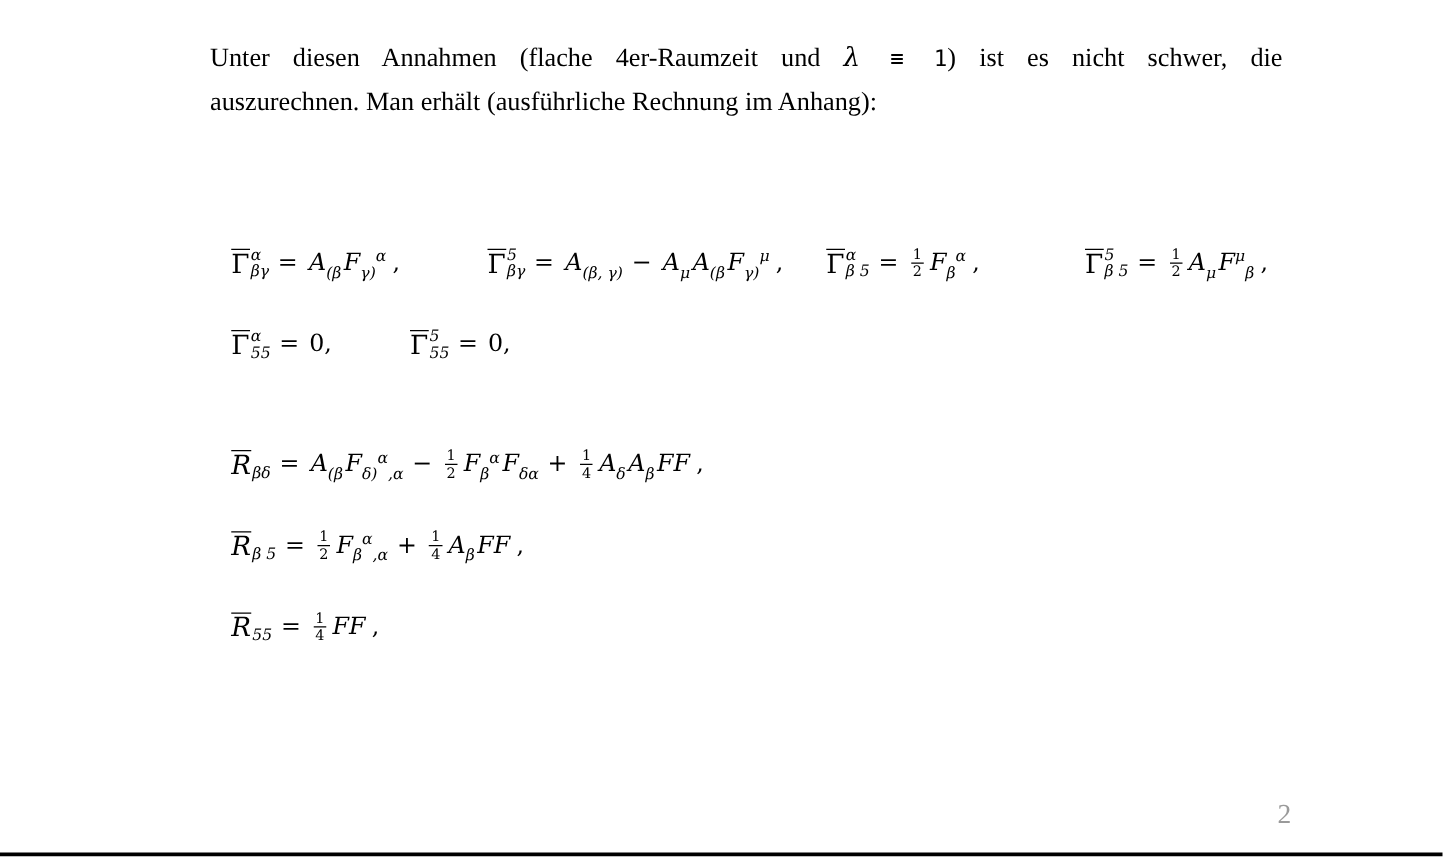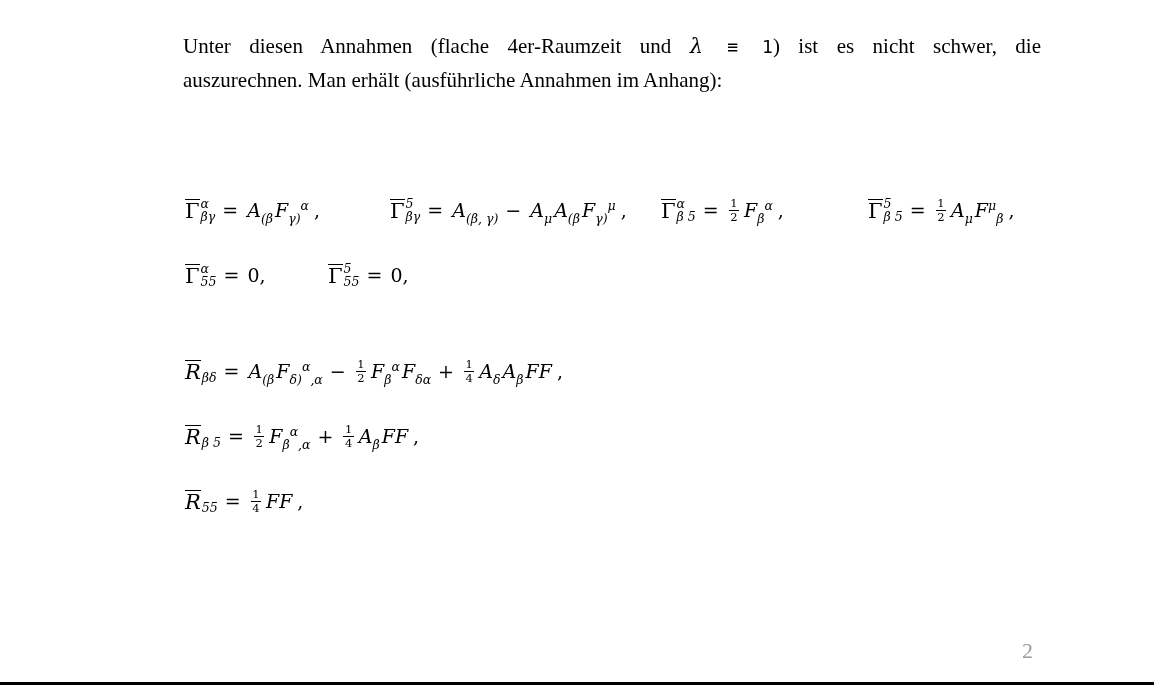--- a/index.html
+++ b/index.html
@@ -1,18 +1,18 @@
 <!DOCTYPE html>
 <html><head>
 <meta charset="utf-8">
 <style>
   html,body{margin:0;padding:0;background:#ffffff;}
   body{width:1154px;height:691px;position:relative;overflow:hidden;
        font-family:"Liberation Serif",serif;color:#000;}
-  .para{position:absolute;left:183px;top:30px;width:858px;
+  .para{position:absolute;left:168px;top:30px;width:858px;
         font-size:21px;line-height:33.5px;}
   .pline{white-space:normal;}
   .just{text-align:justify;text-align-last:justify;}
   .glam{font-style:italic;font-family:"DejaVu Serif",serif;}
   .mono{font-family:"DejaVu Sans Mono",monospace;font-size:18px;}
   .eq{position:absolute;font-family:"DejaVu Serif",serif;font-size:19px;
       white-space:nowrap;display:flex;align-items:center;}
   .eq .lhs{display:inline-flex;align-items:center;}
   .eq .bar{display:inline-block;border-top:1.6px solid #000;padding-top:1px;
            line-height:1;font-size:21px;}
@@ -33,21 +33,21 @@
   .pagenum{position:absolute;left:1022px;top:638px;font-size:22px;
            color:#9a9a9a;font-family:"Liberation Serif",serif;}
   .bottomrule{position:absolute;left:0;top:682px;width:1154px;height:3px;
               background:#000;}
 </style>
 </head>
 <body>
 
 <div class="para">
   <div class="pline just"><span>Unter diesen Annahmen (flache 4er-Raumzeit und </span><span class="glam">λ</span><span class="mono"> ≡ 1</span><span>) ist es nicht schwer, die</span></div>
-  <div class="pline">auszurechnen. Man erhält (ausführliche Annahmen im Anhang):</div>
+  <div class="pline">auszurechnen. Man erhält (ausführliche Rechnung im Anhang):</div>
 </div>
 
 <div class="eq" style="left:185px;top:197px;">
     <span class="lhs">
       <span class="bar">Γ</span>
       <span class="stk">
         <span class="s">α</span>
         <span class="s">βγ</span>
       </span>
     </span>

